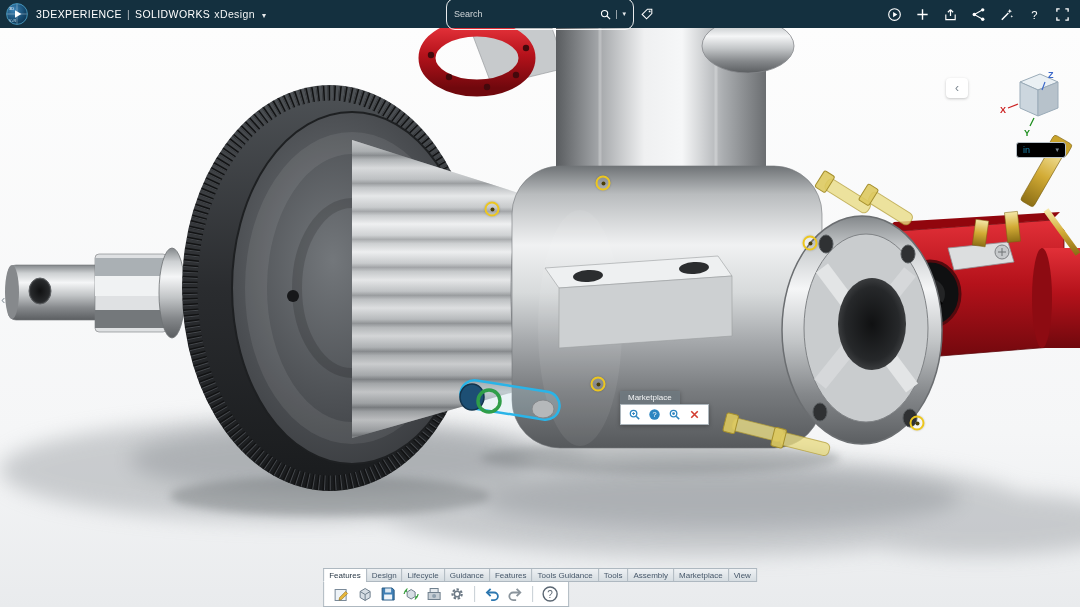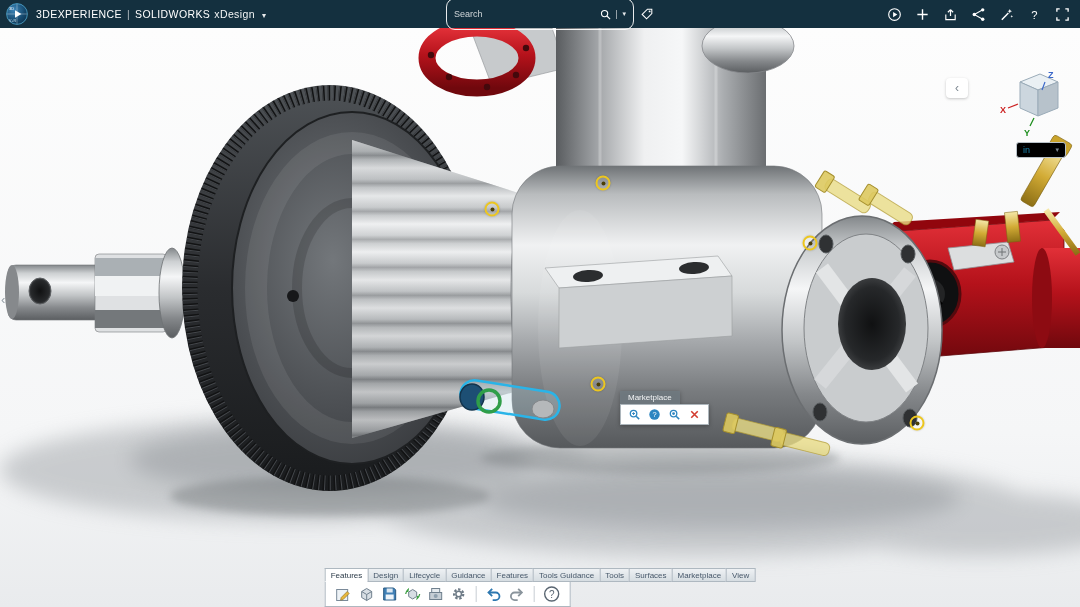--- a/index.html
+++ b/index.html
@@ -433,21 +433,21 @@
 
     <div class="ribbon">
       <div class="rtabs">
           <div class="rtab active">Features</div>
           <div class="rtab">Design</div>
           <div class="rtab">Lifecycle</div>
           <div class="rtab">Guidance</div>
           <div class="rtab">Features</div>
           <div class="rtab">Tools Guidance</div>
           <div class="rtab">Tools</div>
-          <div class="rtab">Surfaces</div>
+          <div class="rtab">Assembly</div>
           <div class="rtab">Marketplace</div>
           <div class="rtab">View</div>
         </div>
       <div class="rtools">
           <span class="tool">
             <svg viewBox="0 0 18 18">
               <rect x="2" y="4.5" width="11" height="11" fill="#eef3f7" stroke="#7a8a99"></rect>
               <path d="M6.5 12.5l6-6 2 2-6 6-2.6.6z" fill="#e8b73c" stroke="#8a6d1d" stroke-width=".6"></path>
             </svg>
           </span>

